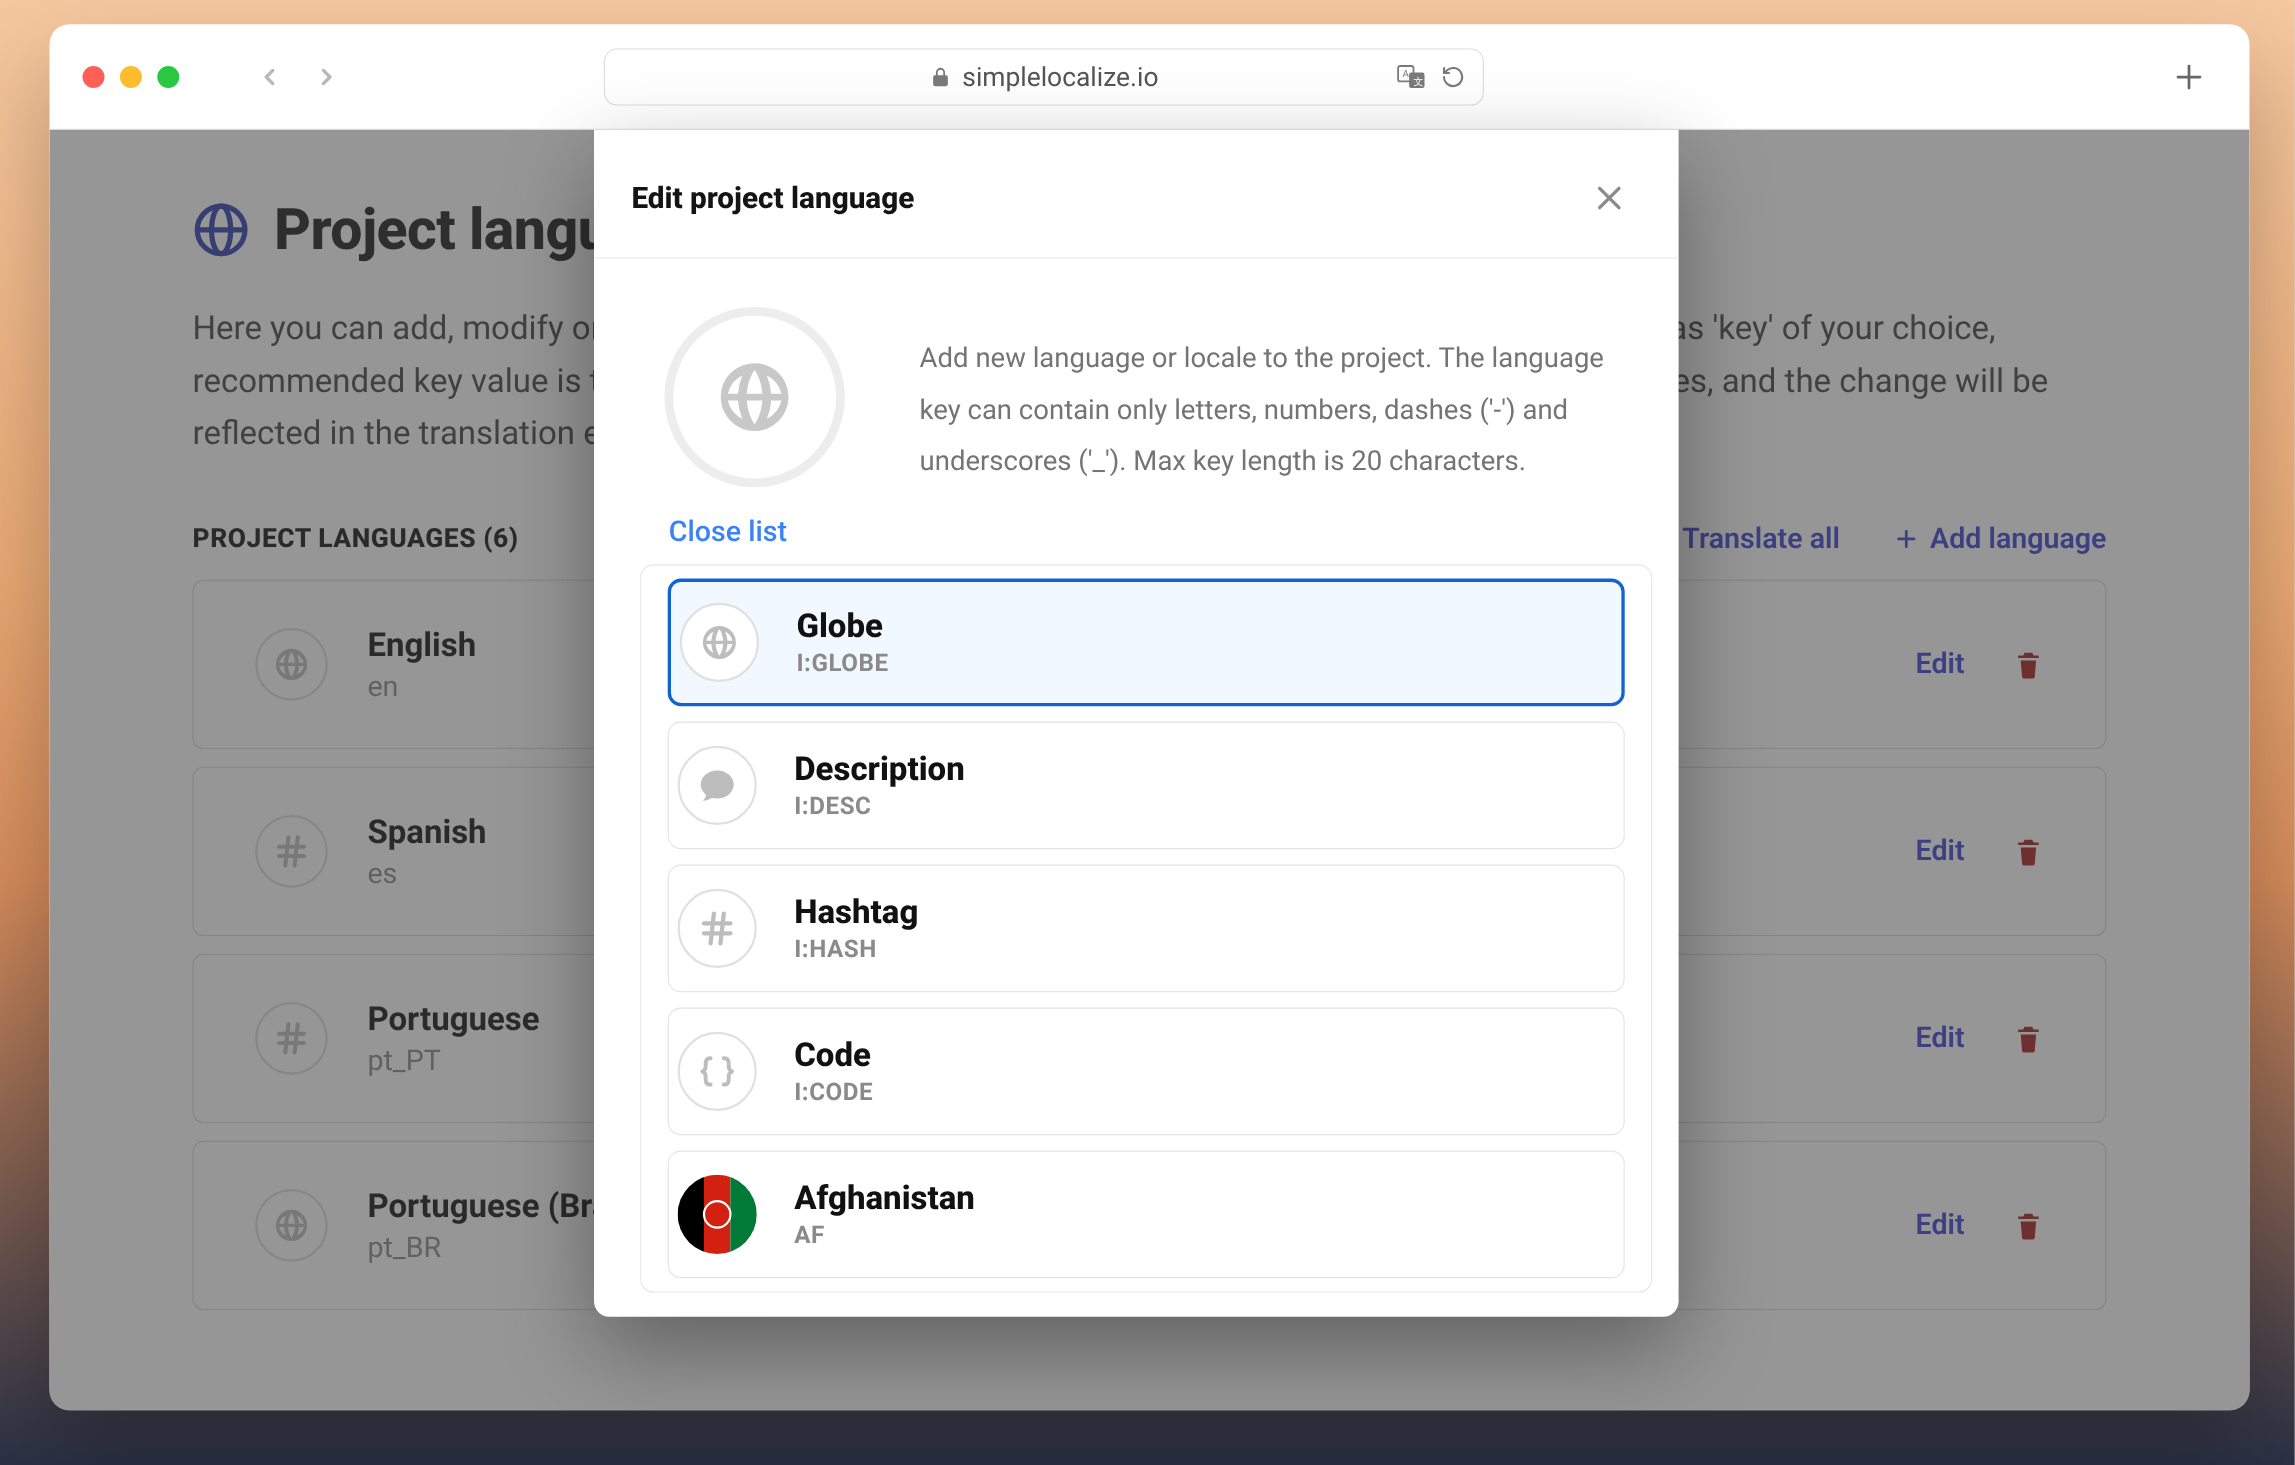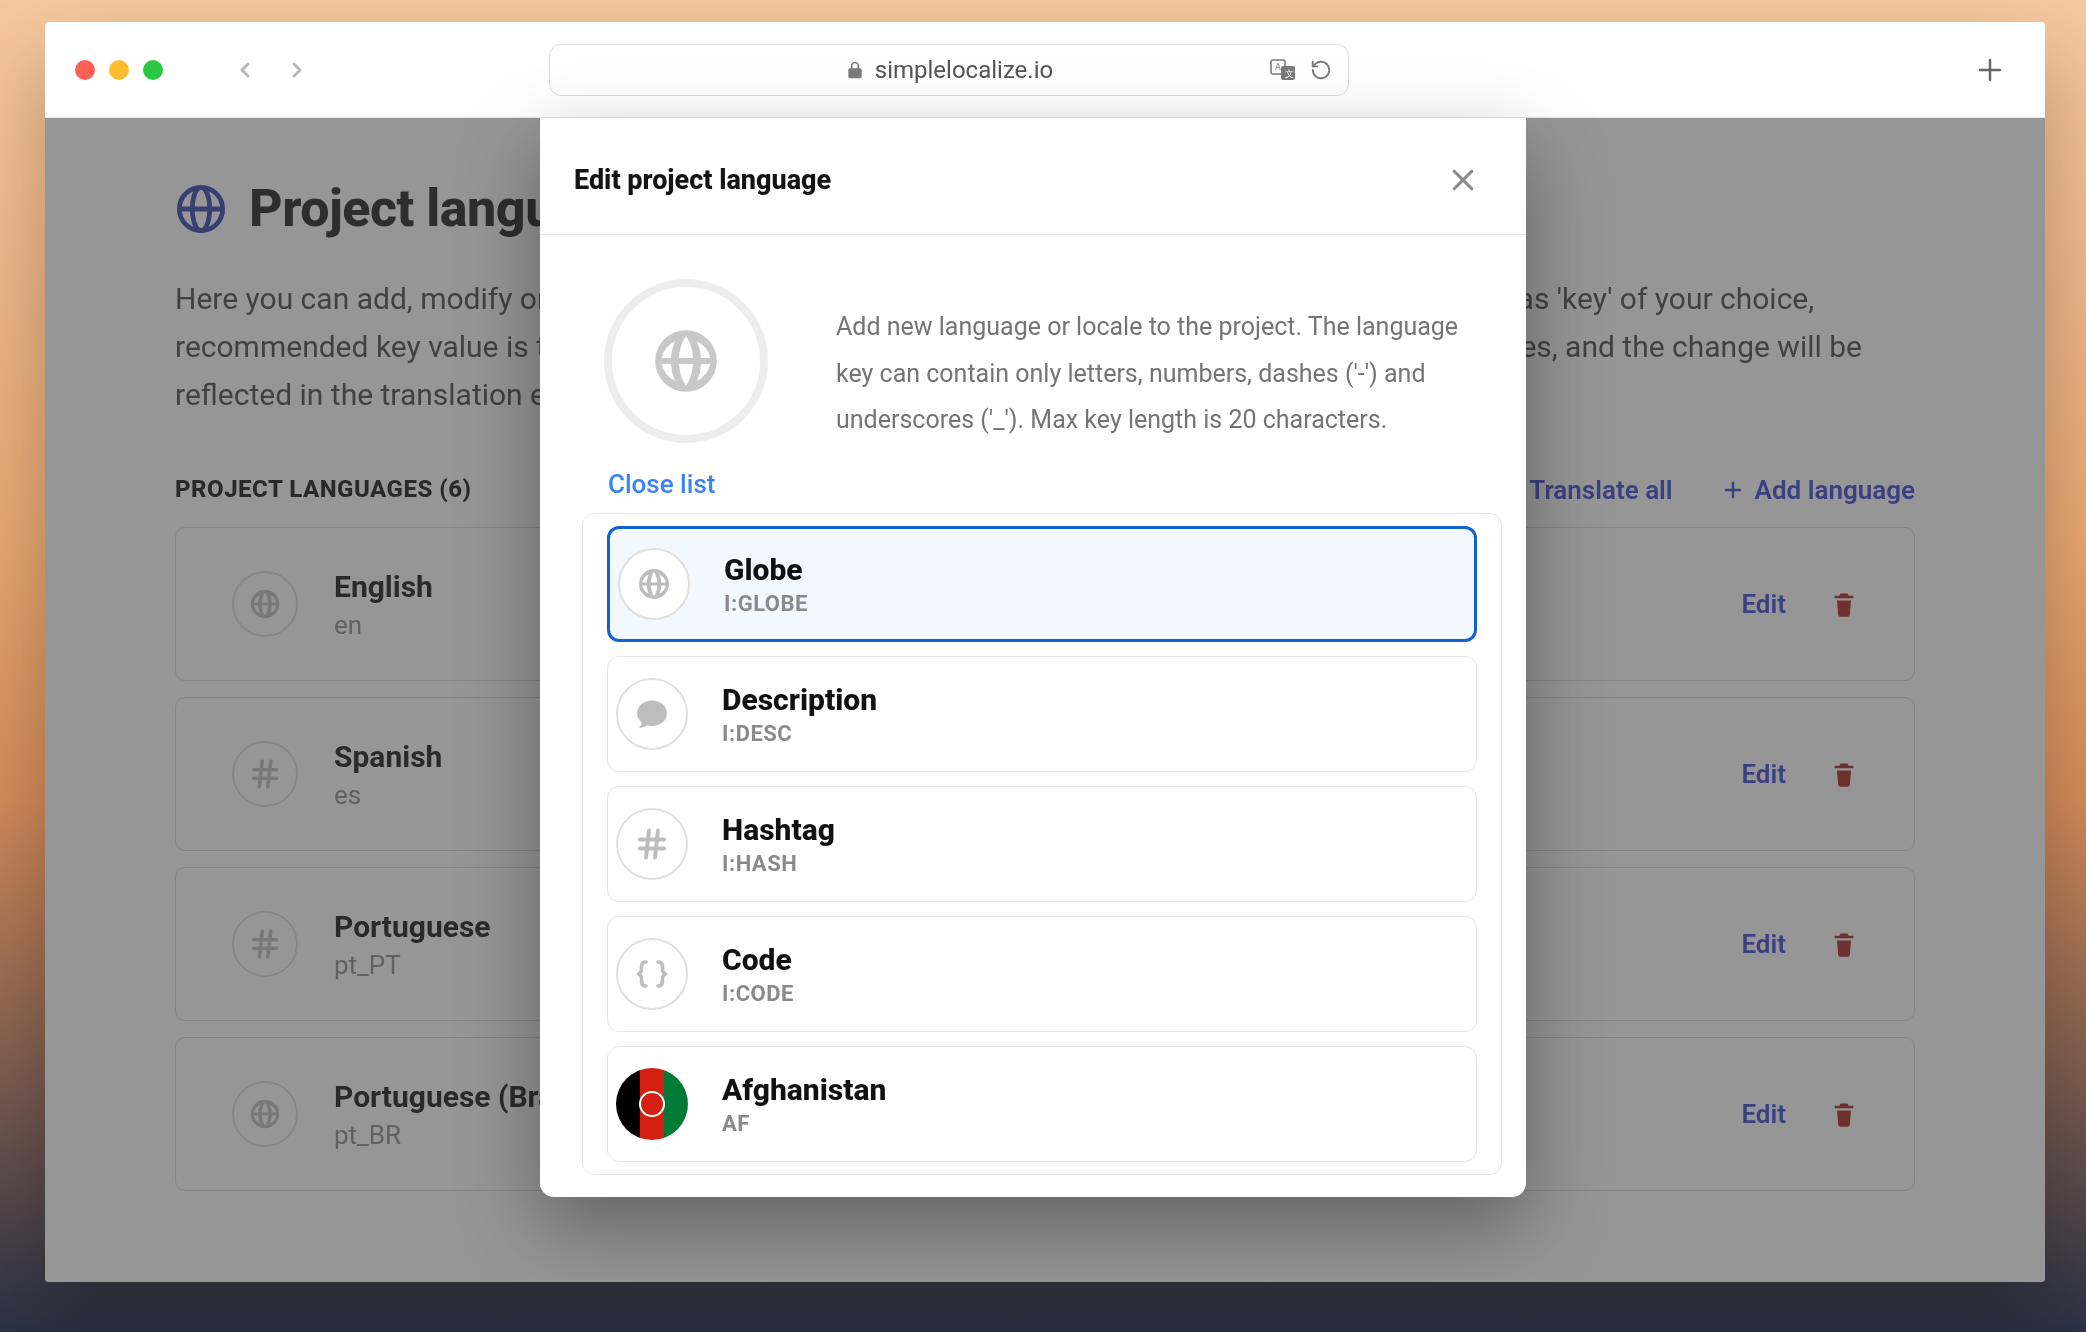--- a/index.html
+++ b/index.html
@@ -10,21 +10,21 @@
     overflow: hidden;
     width: 2086px;
     height: 1332px;
     position: relative;
   }
   .browser-window {
     position: absolute;
     left: 45px; top: 22px;
     width: 2000px; height: 1260px;
     background: #fff;
-    border-radius: 4px;
+    border-radius: 18px;
     box-shadow: 0 40px 80px rgba(0,0,0,.25);
     overflow: hidden;
     display: flex;
     flex-direction: column;
   }
   .titlebar {
     height: 96px;
     display: flex;
     align-items: center;
     padding: 0 30px;

